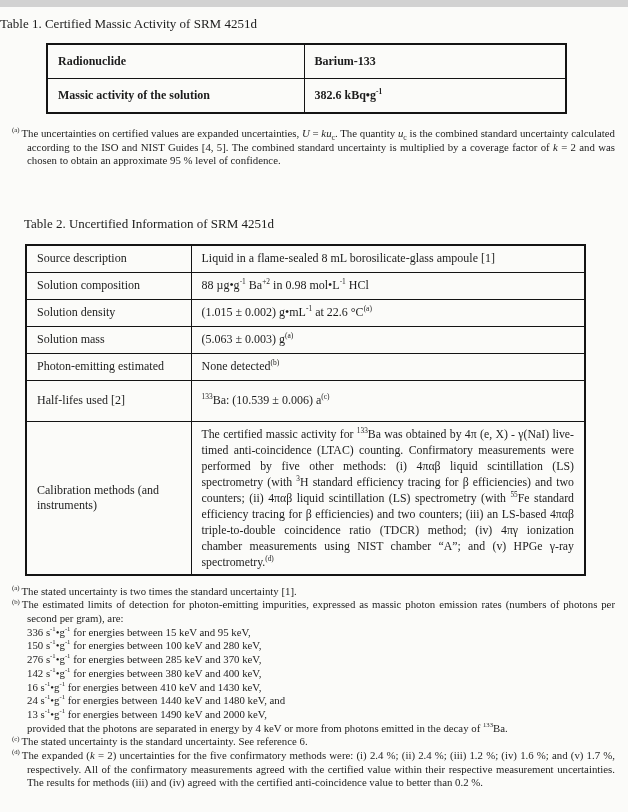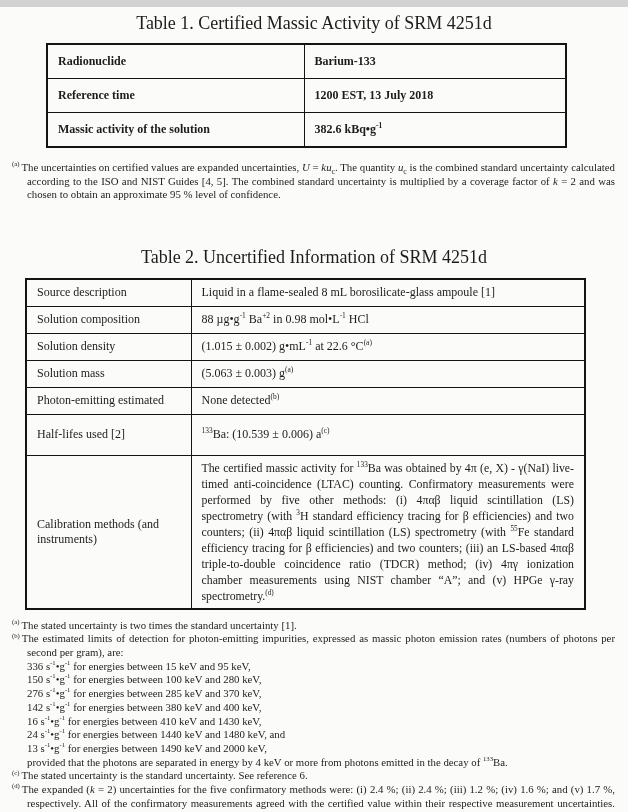--- a/index.html
+++ b/index.html
@@ -11,26 +11,25 @@
   }
   .page {
     width:628px; height:812px;
     background:#fbfbf9;
     overflow:hidden;
     position:relative;
   }
   .top-strip { height:7px; background:#d2d2d2; }
 
   .tbl-title {
-    text-align:center;
-    font-size:18px;
+    font-size:13px;
     line-height:15px;
   }
   .t1-title { margin-top:9px; }
-  .t2-title { margin-top:48px; }
+  .t2-title { margin-top:48px;margin-left:24px; }
 
   table { border-collapse:collapse; table-layout:fixed; }
 
   
   .t1 {
     margin:12px 0 0 46px;
     width:521px;
     border:2.5px solid #141414;
   }
   .t1 td {
@@ -87,24 +86,20 @@
 <div class="page">
   <div class="top-strip"></div>
 
   <div class="tbl-title t1-title">Table 1. Certified Massic Activity of SRM 4251d</div>
 
   <table class="t1">
     <tbody>
         <tr>
       <td class="lbl">Radionuclide</td>
       <td class="val">Barium-133</td>
-    </tr>
-    <tr>
-      <td class="lbl">Reference time</td>
-      <td class="val">1200 EST, 13 July 2018</td>
     </tr>
     <tr>
       <td class="lbl">Massic activity of the solution</td>
       <td class="val">382.6 kBq•g<sup>-1</sup></td>
     </tr>
   </tbody>
     </table>
 
   <div class="fn-block fn1-block">
     <div class="hang">

